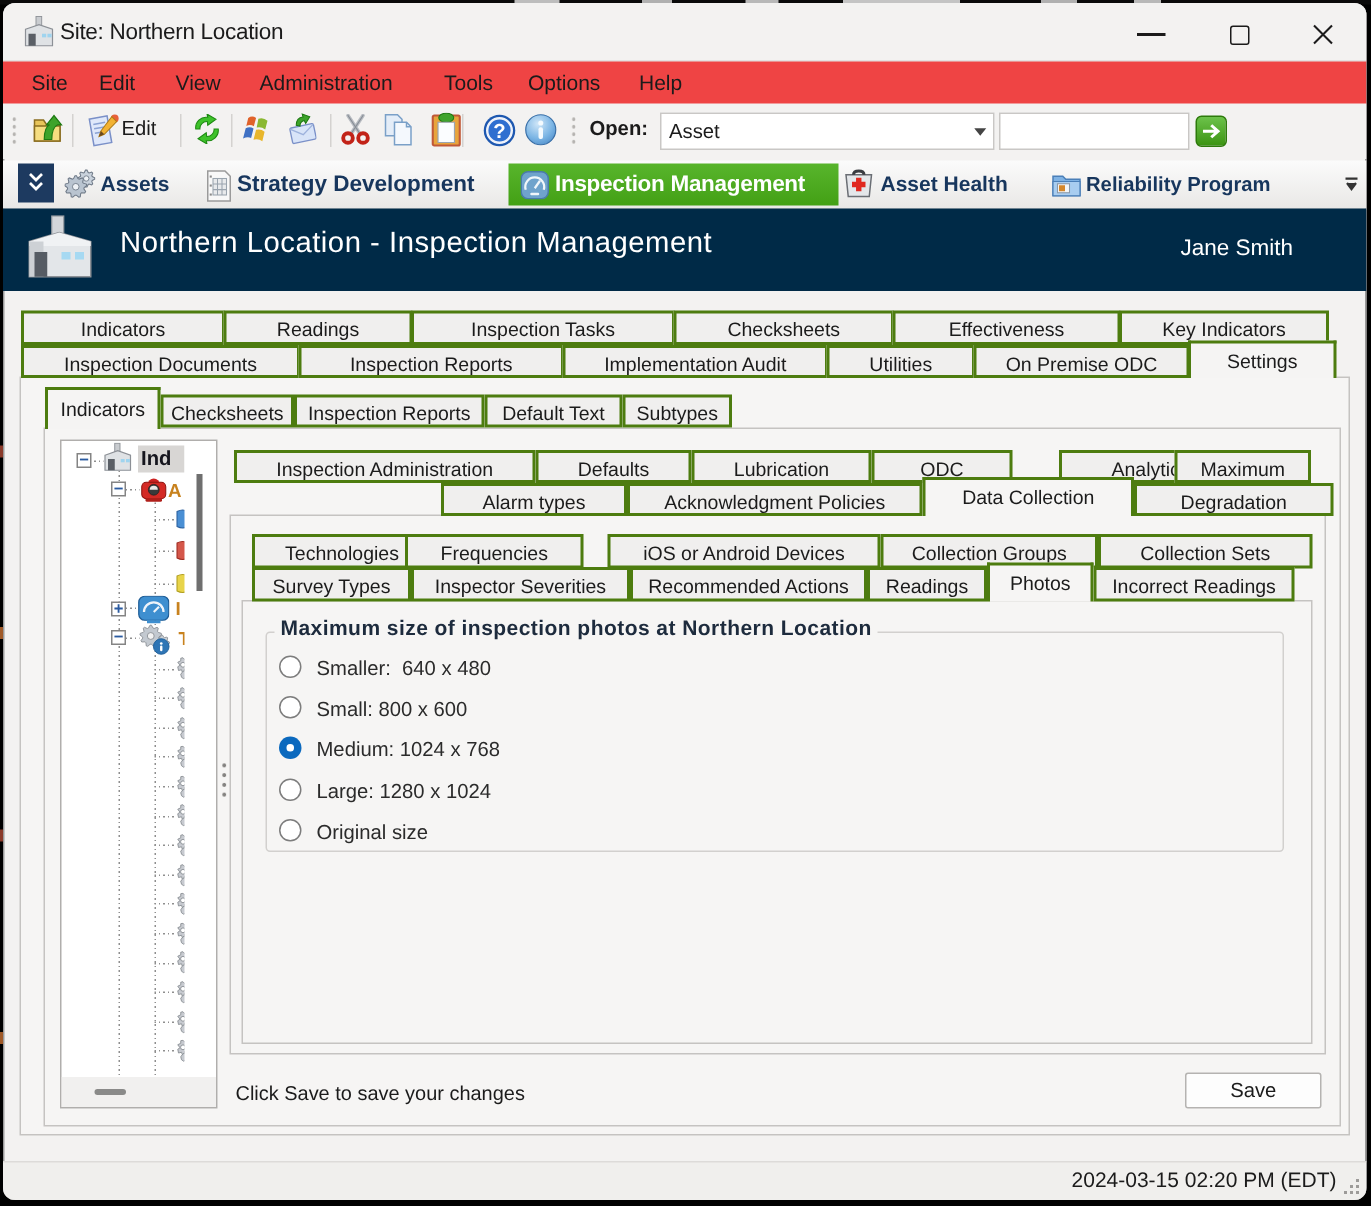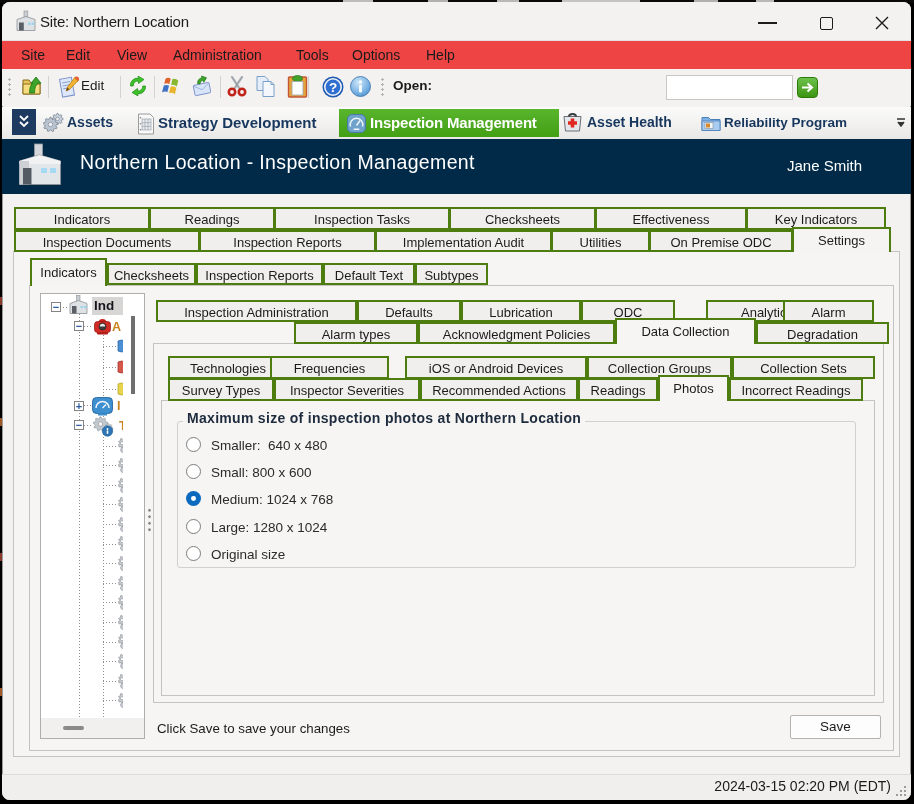--- a/index.html
+++ b/index.html
@@ -144,20 +144,26 @@
               <stop offset="0.55" stop-color="#7ab4e4"></stop>
               <stop offset="1" stop-color="#3e7fc0"></stop>
         </radialGradient>
           </defs>
         <circle cx="11.5" cy="11.5" r="10" fill="url(#ig)" stroke="#3a70a8" stroke-width="0.8"></circle>
         <circle cx="11.5" cy="7" r="1.7" fill="#f4fafe"></circle>
         <rect x="10" y="9.8" width="3" height="7.8" rx="1.3" fill="#f4fafe"></rect>
       </svg>
       <div class="tgrip" style="left:379px;"></div>
       <div class="abs" style="left:391px;top:9px;font-size:13.5px;font-weight:bold;color:#1b1b1b;">Open:</div>
+      <div class="abs" style="left:438px;top:6px;width:223px;height:25px;background:#fff;border:1px solid #c9c7c5;box-sizing:border-box;">
+        <div class="abs" style="left:5px;top:4px;font-size:13.5px;color:#1b1b1b;">Asset</div>
+        <svg class="abs" style="right:4px;top:9px;" width="9" height="6" viewBox="0 0 9 6">
+            <path d="M0.5 0.5 L8.5 0.5 L4.5 5.5 Z" fill="#444"></path>
+          </svg>
+      </div>
       <div class="abs" style="left:664px;top:6px;width:127px;height:25px;background:#fff;border:1px solid #c9c7c5;box-sizing:border-box;"></div>
       <div class="abs" style="left:795px;top:8px;width:21px;height:21px;border-radius:4px;background:linear-gradient(#6cc24a,#3c9413);border:1px solid #2d7a0b;box-sizing:border-box;">
         <svg class="abs" style="left:3px;top:4px;" width="13" height="11" viewBox="0 0 13 11">
             <path d="M1 5.5 H10 M6.5 1.5 L11 5.5 L6.5 9.5" fill="none" stroke="#fff" stroke-width="2"></path>
           </svg>
       </div>
     </div>
     <div id="apptabs">
       <div class="abs" style="left:10px;top:2px;width:24px;height:26px;background:#1d3a60;">
         <svg class="abs" style="left:6px;top:6px;" width="12" height="14" viewBox="0 0 12 14">
@@ -434,21 +440,21 @@
     </div>
 
     <div class="abs" style="left:145px;top:505px;width:5px;height:27px;background-image:radial-gradient(circle,#858381 1.1px,transparent 1.5px);background-size:5px 6.5px;"></div>
 
     <div class="page" style="left:151px;top:341px;width:731px;height:360px;"></div>
     <div class="tab" style="left:154px;top:298px;width:201px;height:22px;line-height:21px;">Inspection Administration</div>
     <div class="tab" style="left:355px;top:298px;width:104px;height:22px;line-height:21px;">Defaults</div>
     <div class="tab" style="left:459px;top:298px;width:120px;height:22px;line-height:21px;">Lubrication</div>
     <div class="tab" style="left:579px;top:298px;width:94px;height:22px;line-height:21px;">ODC</div>
     <div class="tab" style="left:704px;top:298px;width:122px;height:22px;line-height:21px;">Analytics</div>
-    <div class="tab" style="left:781px;top:298px;width:91px;height:22px;line-height:21px;">Alarm</div>
+    <div class="tab" style="left:781px;top:298px;width:91px;height:22px;line-height:21px;">Maximum</div>
     <div class="tab" style="left:292px;top:320px;width:124px;height:22px;line-height:21px;">Alarm types</div>
     <div class="tab" style="left:416px;top:320px;width:197px;height:22px;line-height:21px;">Acknowledgment Policies</div>
     <div class="tab tabsel" style="left:613px;top:316px;width:141px;height:26px;line-height:24px;border-bottom:none;background:#f6f5f4;">Data Collection</div>
     <div class="tab" style="left:754px;top:320px;width:133px;height:22px;line-height:21px;">Degradation</div>
 
     <div class="page" style="left:159px;top:398px;width:714px;height:296px;"></div>
     <div class="tab" style="left:166px;top:354px;width:120px;height:23px;line-height:22px;">Technologies</div>
     <div class="tab" style="left:268px;top:354px;width:119px;height:23px;line-height:22px;">Frequencies</div>
     <div class="tab" style="left:403px;top:354px;width:182px;height:23px;line-height:22px;">iOS or Android Devices</div>
     <div class="tab" style="left:585px;top:354px;width:145px;height:23px;line-height:22px;">Collection Groups</div>

